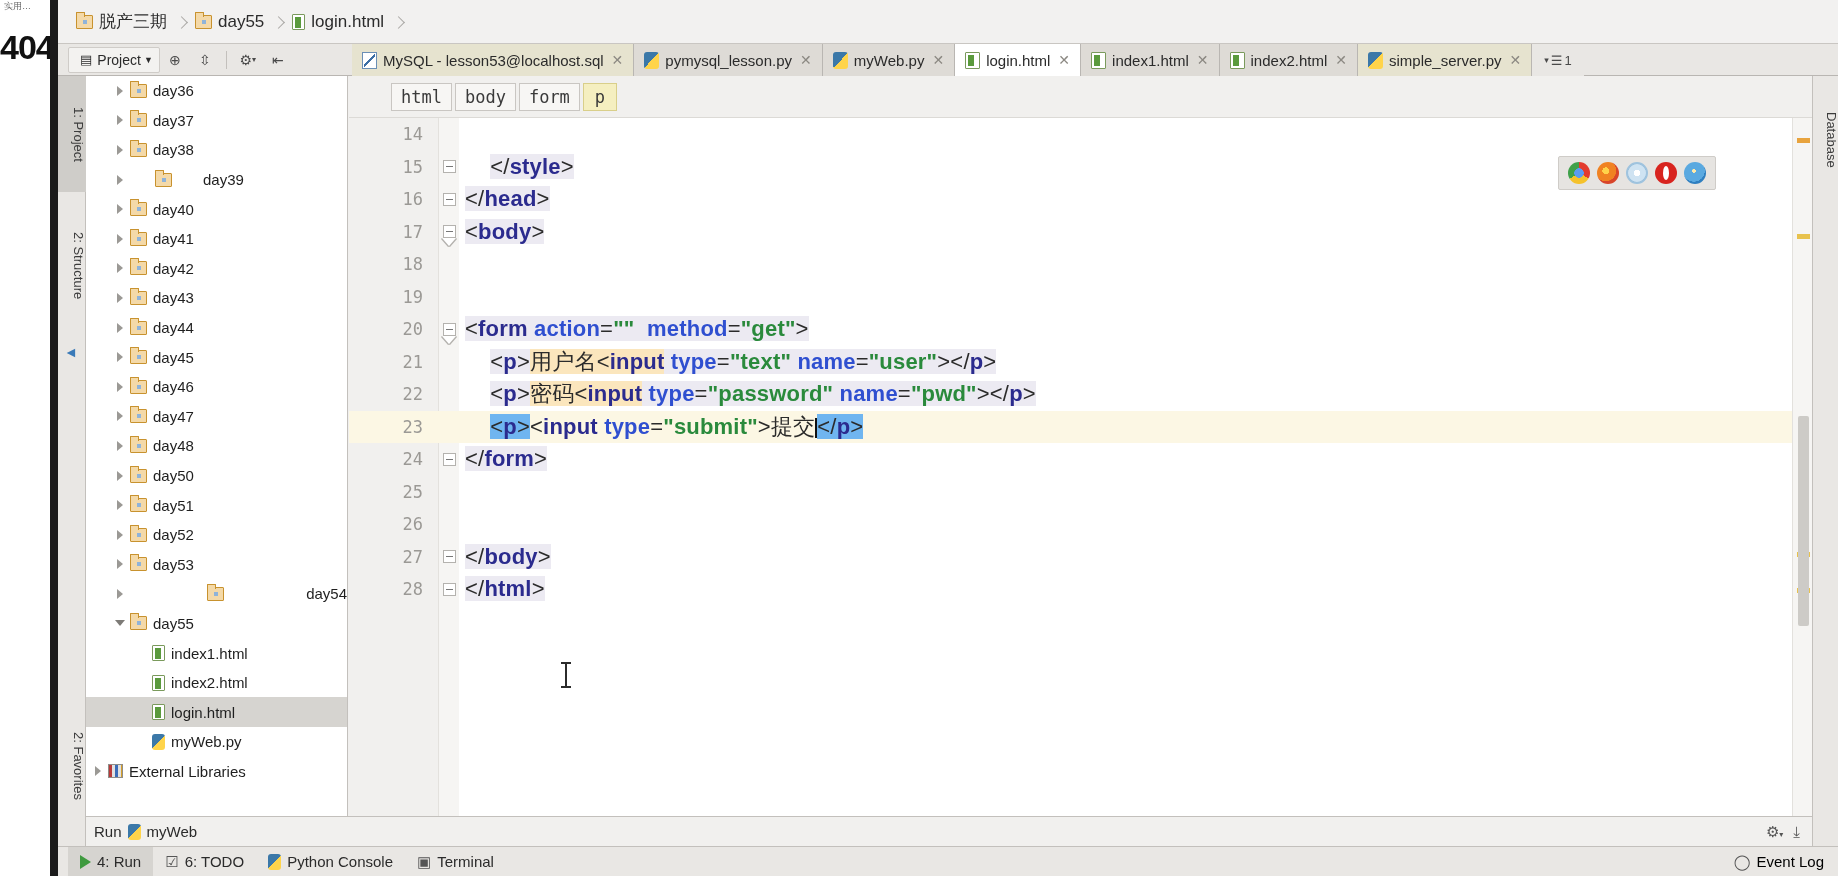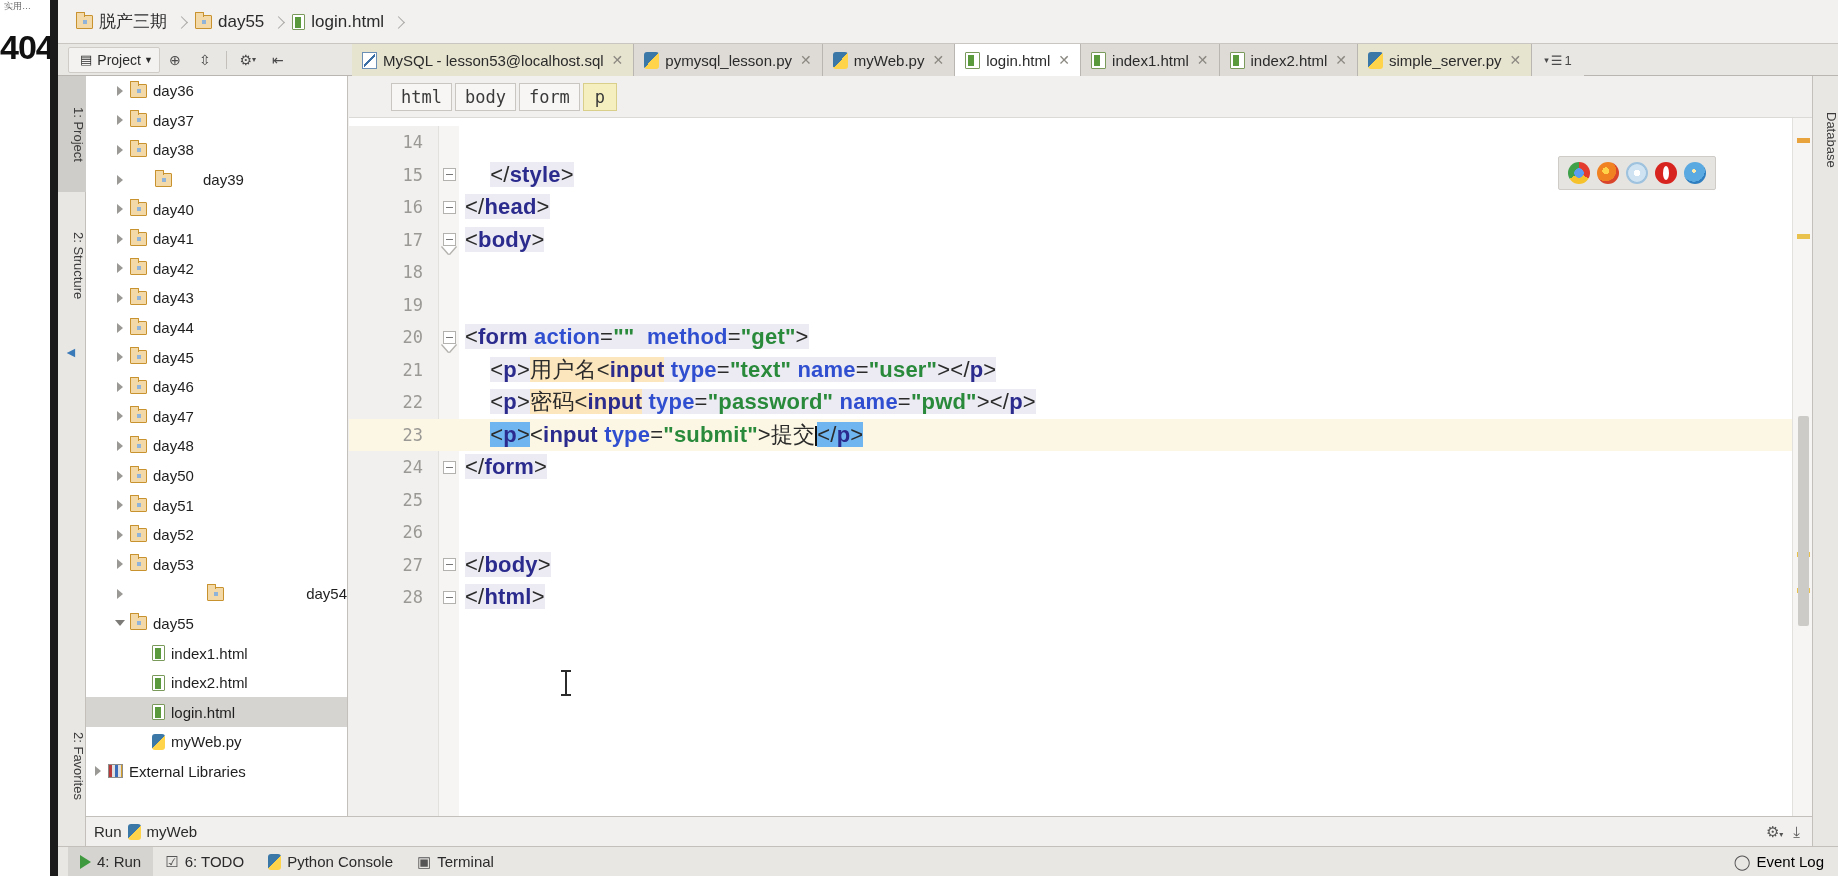--- a/index.html
+++ b/index.html
@@ -179,21 +179,21 @@
   .bc-chip {
     height:28px; min-width:34px; padding:0 9px;
     display:flex; align-items:center; justify-content:center;
     border:1px solid #c9c6c2; background:#f7f6f4; margin-right:3px;
     font-family:"DejaVu Sans Mono", monospace; font-size:17px; color:#3a3a3a;
   }
   .bc-chip.hl { background:#f5efc0; border-color:#d9cf8a; }
 
   .code-wrap {
     position:absolute; left:0; top:42px; right:0; bottom:0;
-    background:#ffffff; overflow:hidden;margin-top:8px;
+    background:#ffffff; overflow:hidden;
   }
   .gutter {
     position:absolute; left:0; top:0; width:90px; height:100%;
     background:#f1f0ee; border-right:1px solid #e3e1dd;
   }
   .fold-col {
     position:absolute; left:90px; top:0; width:20px; height:100%;
     background:#f6f5f3;
   }
   .lines { position:absolute; left:0; top:0; right:0; bottom:0; }

